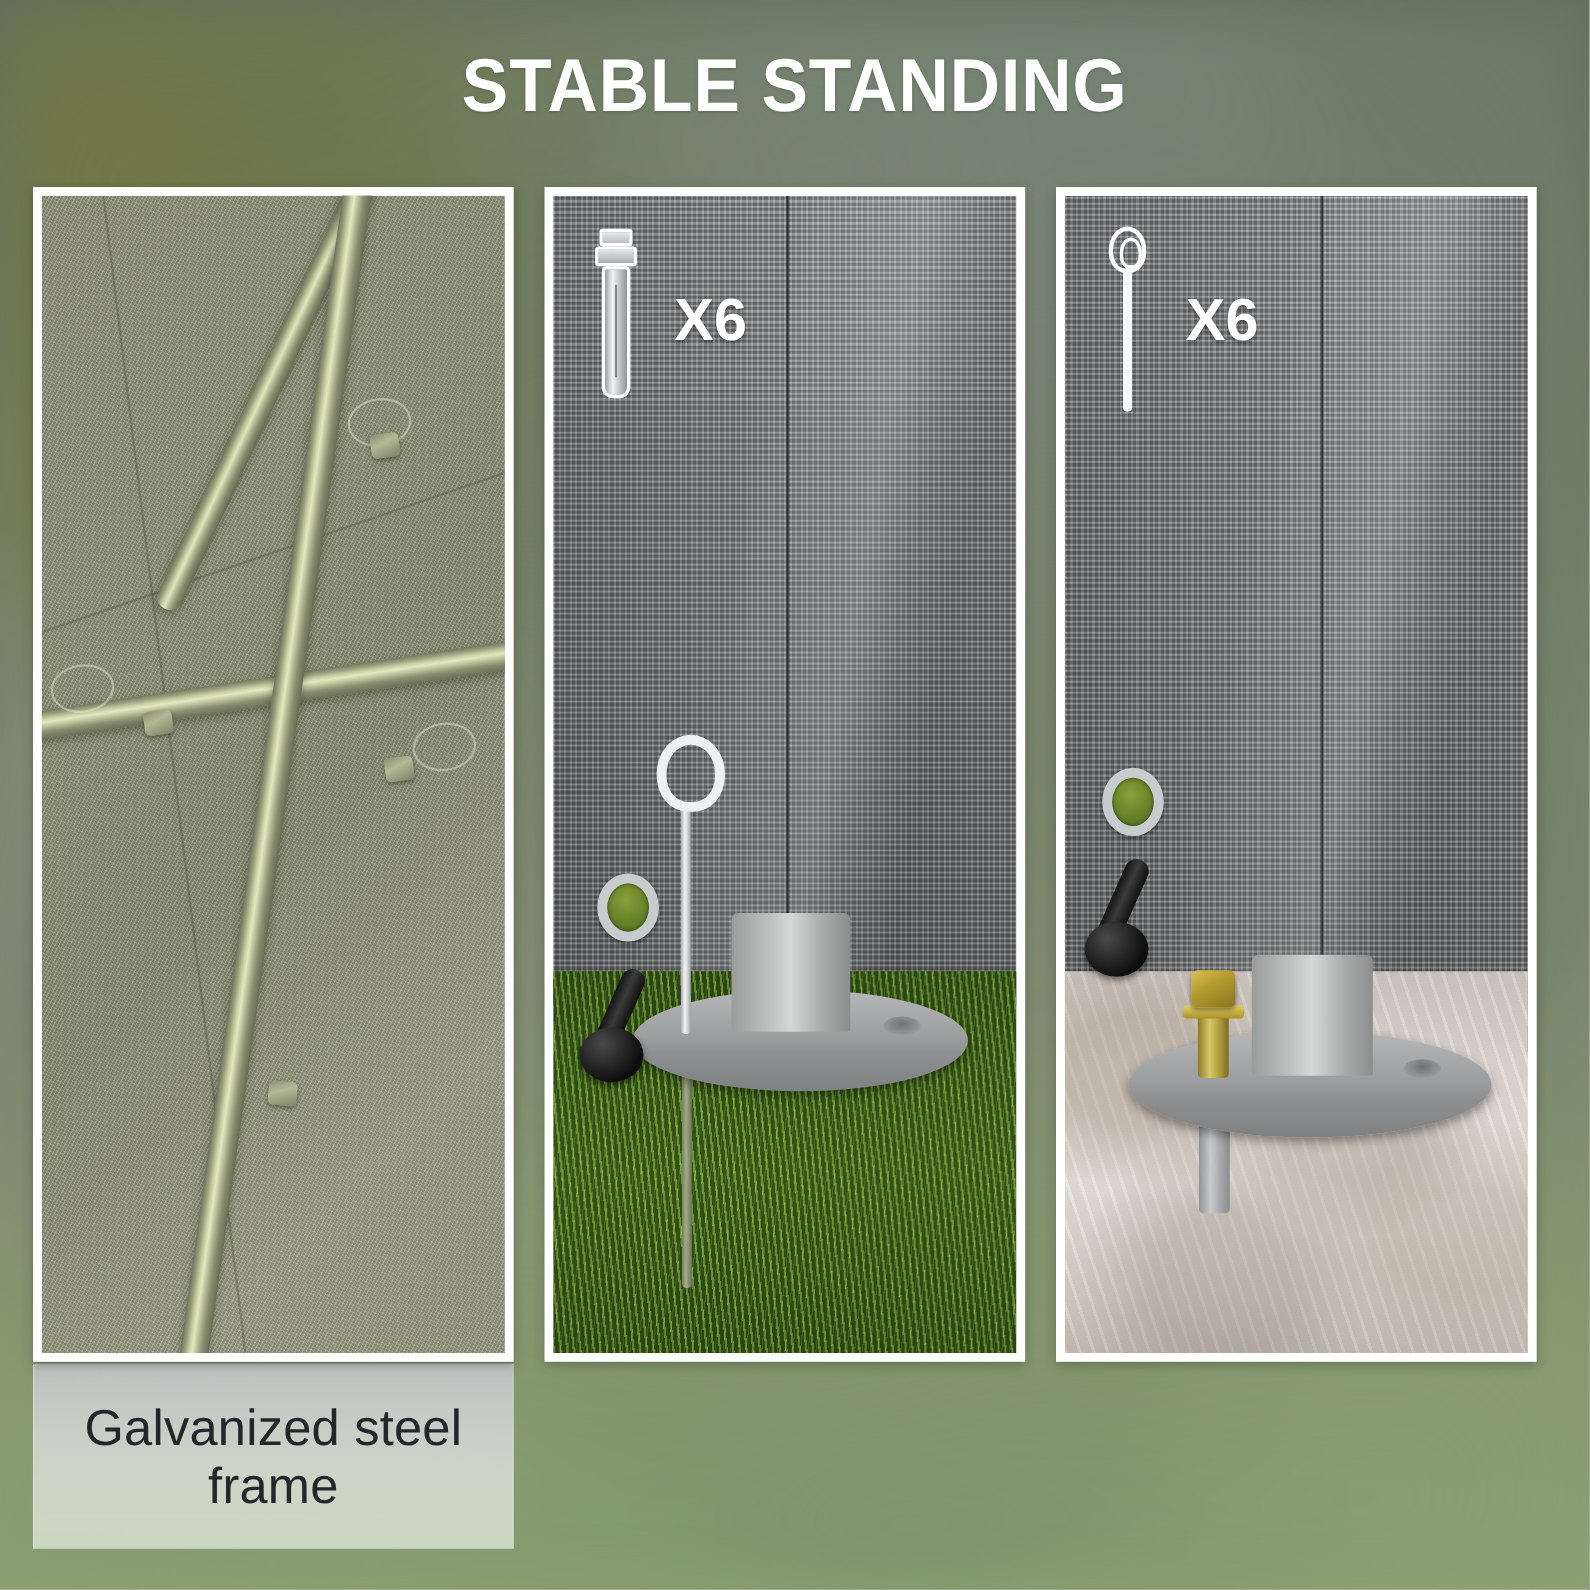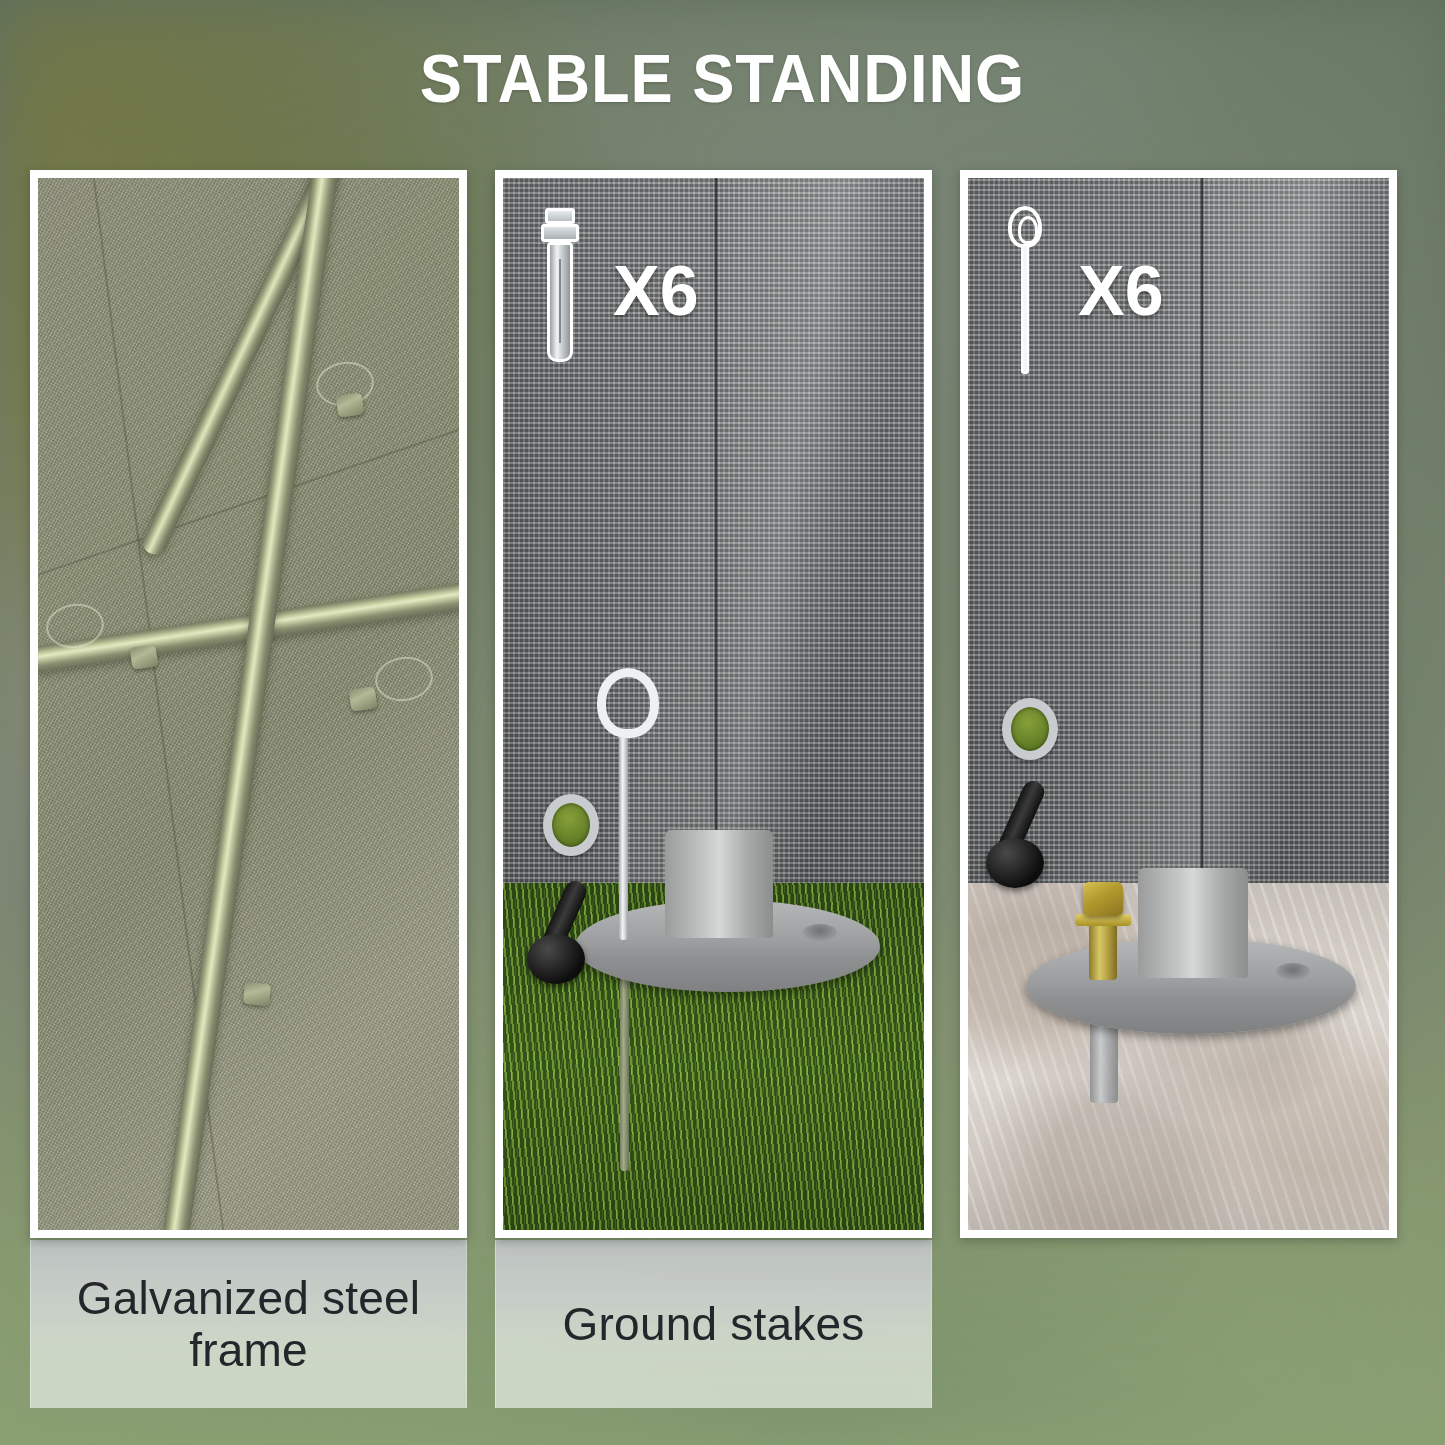--- a/index.html
+++ b/index.html
@@ -310,21 +310,21 @@
     position:absolute;
     left:30px; top:28px;
     display:flex;
     align-items:center;
     gap:18px;
     z-index:6;
   }
   .callout .glyph { width:62px; height:170px; position:relative; }
   .callout .count {
     color:#ffffff;
-    font-size:70px;
+    font-size:54px;
     font-weight:bold;
     line-height:1;
     text-shadow:0 2px 5px rgba(0,0,0,.45);
   }
 
   
   .g-anchor .ab-head {
     position:absolute; left:12px; top:2px;
     width:30px; height:16px;
     border:3px solid #ffffff; border-radius:3px;
@@ -459,23 +459,20 @@
             <div class="glyph g-anchor">
               <div class="ab-head"></div>
               <div class="ab-nut"></div>
               <div class="ab-shaft"></div>
             </div>
             <div class="count">X6</div>
           </div>
 
         </div>
       </div>
-      <div class="caption">
-        <span>Ground stakes</span>
-      </div>
     </div>
 
     <div class="panel">
       <div class="photo-frame">
         <div class="photo">
 
           <div class="fab-grey tall">
             <div class="weave"></div>
             <div class="tarp-sheen"></div>
             <div class="tarp-seam" style="left:232px;"></div>

